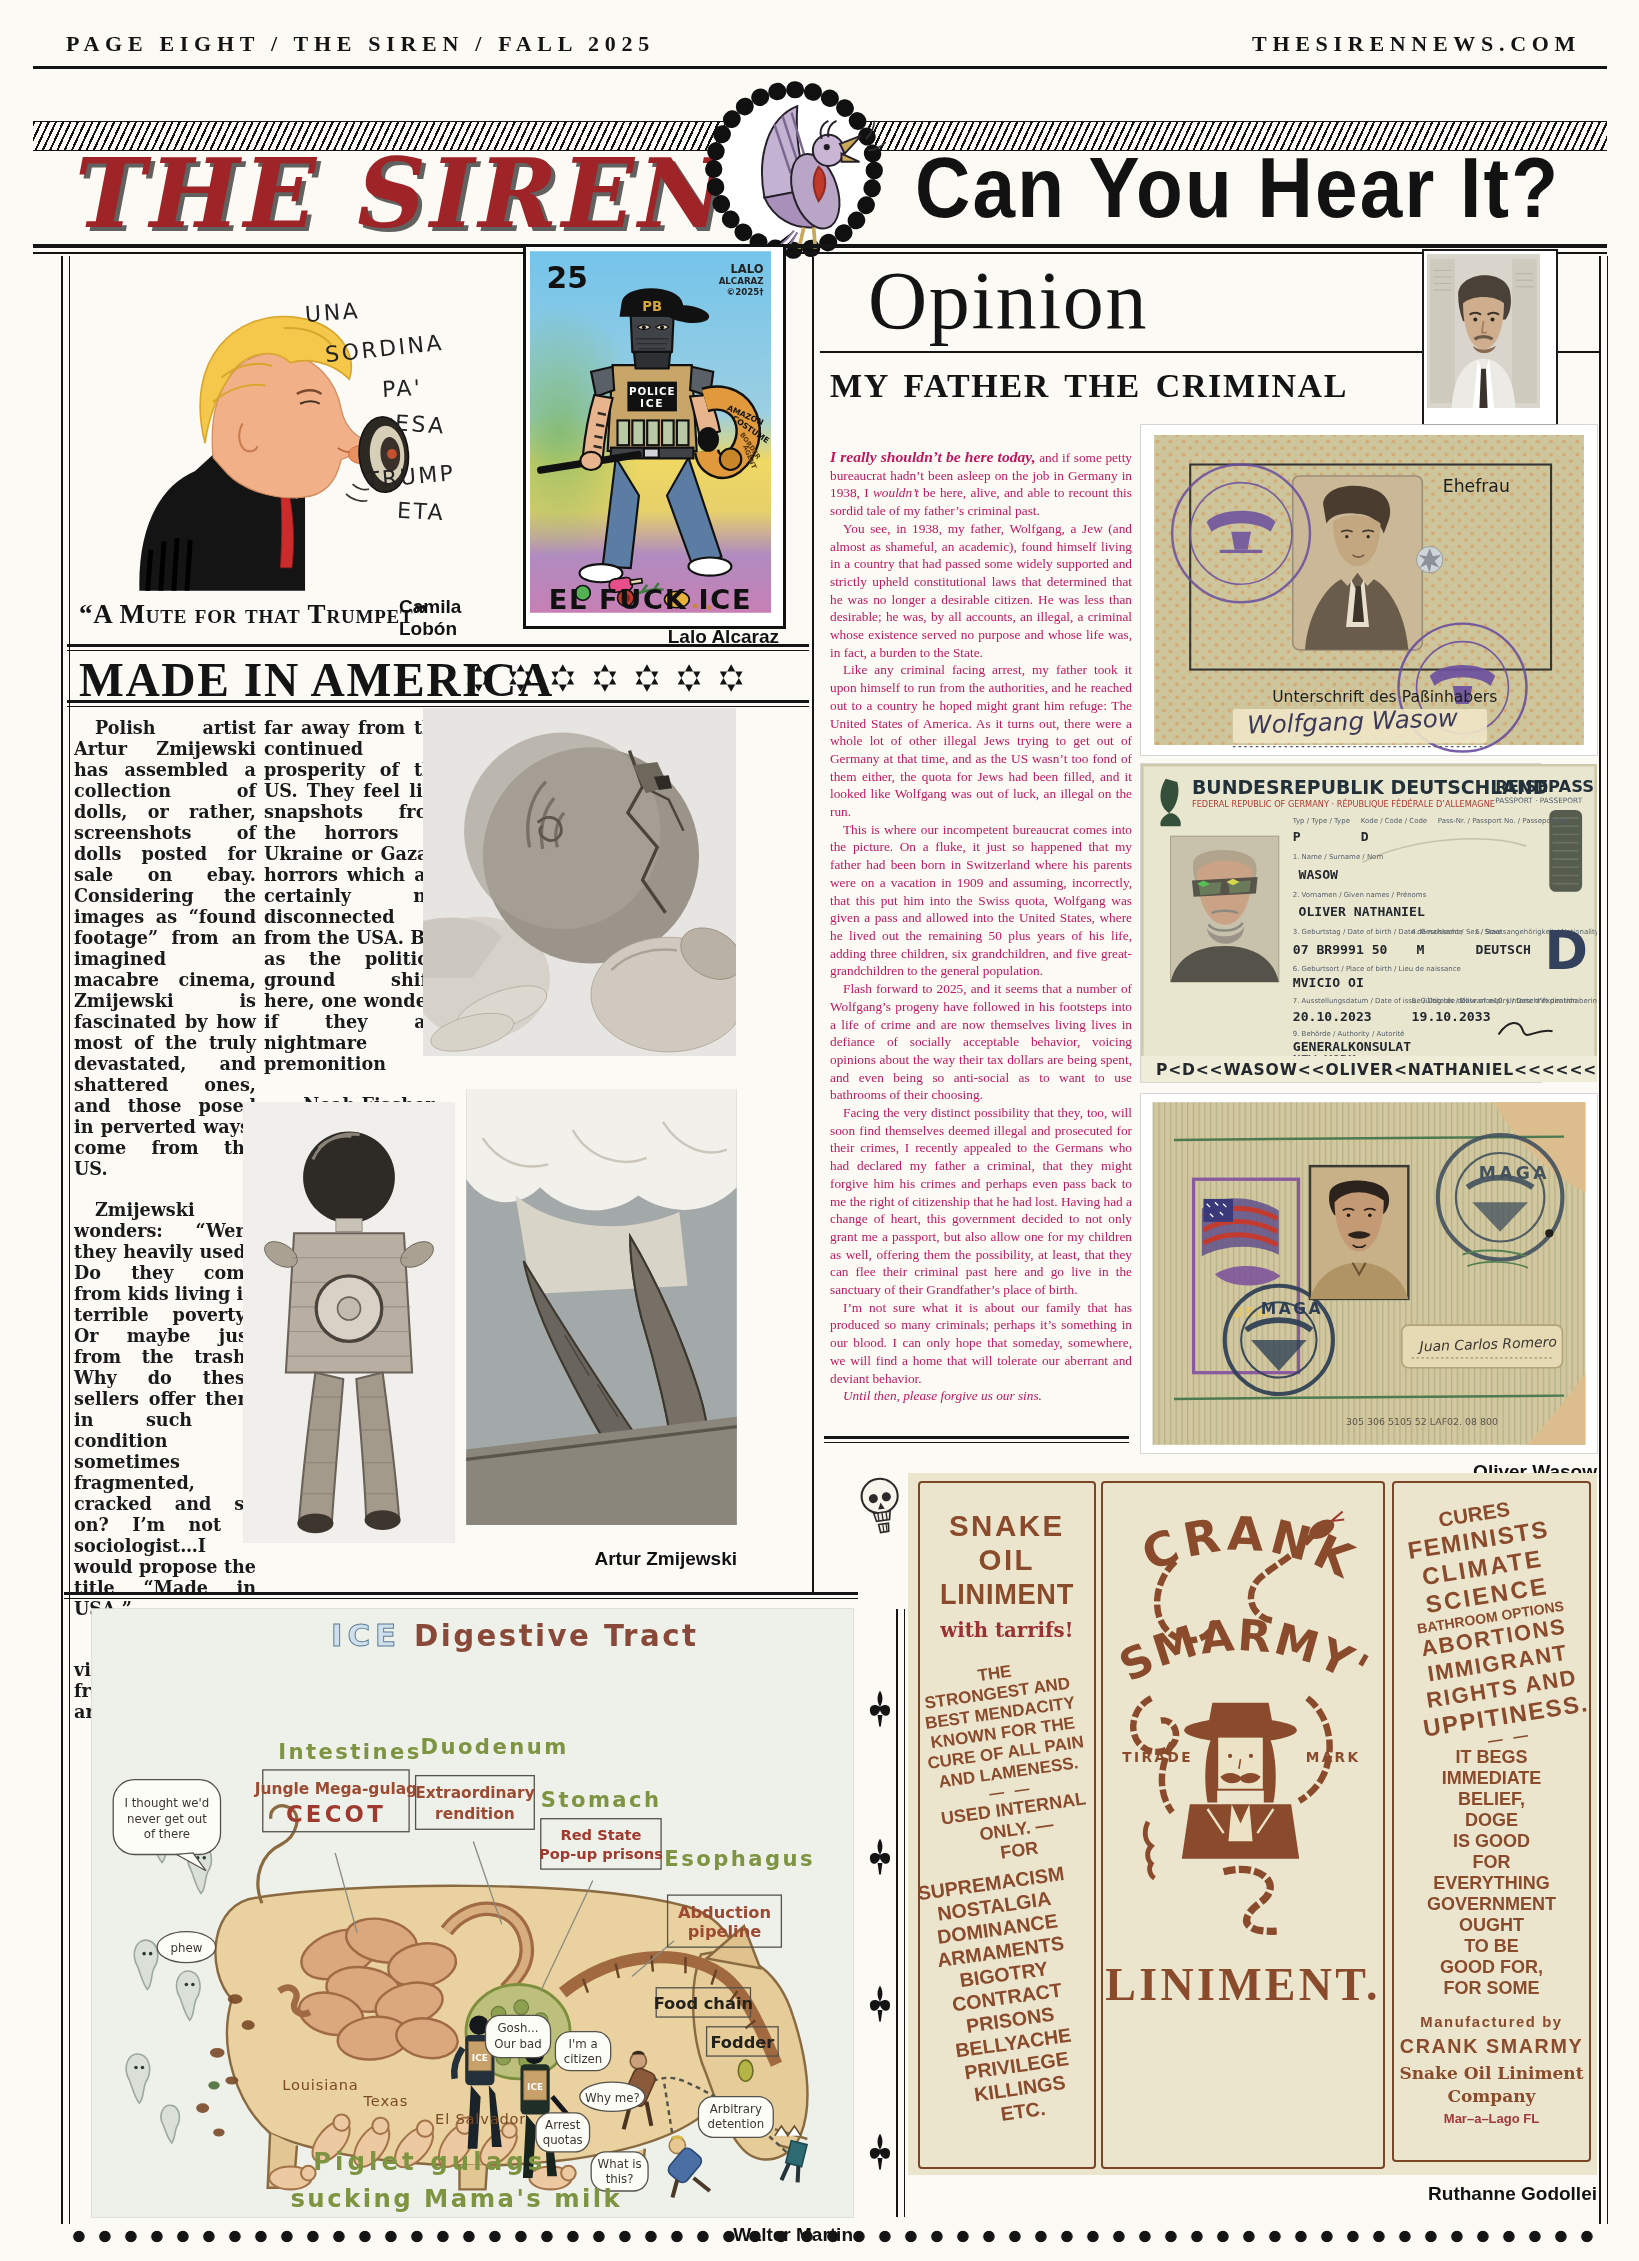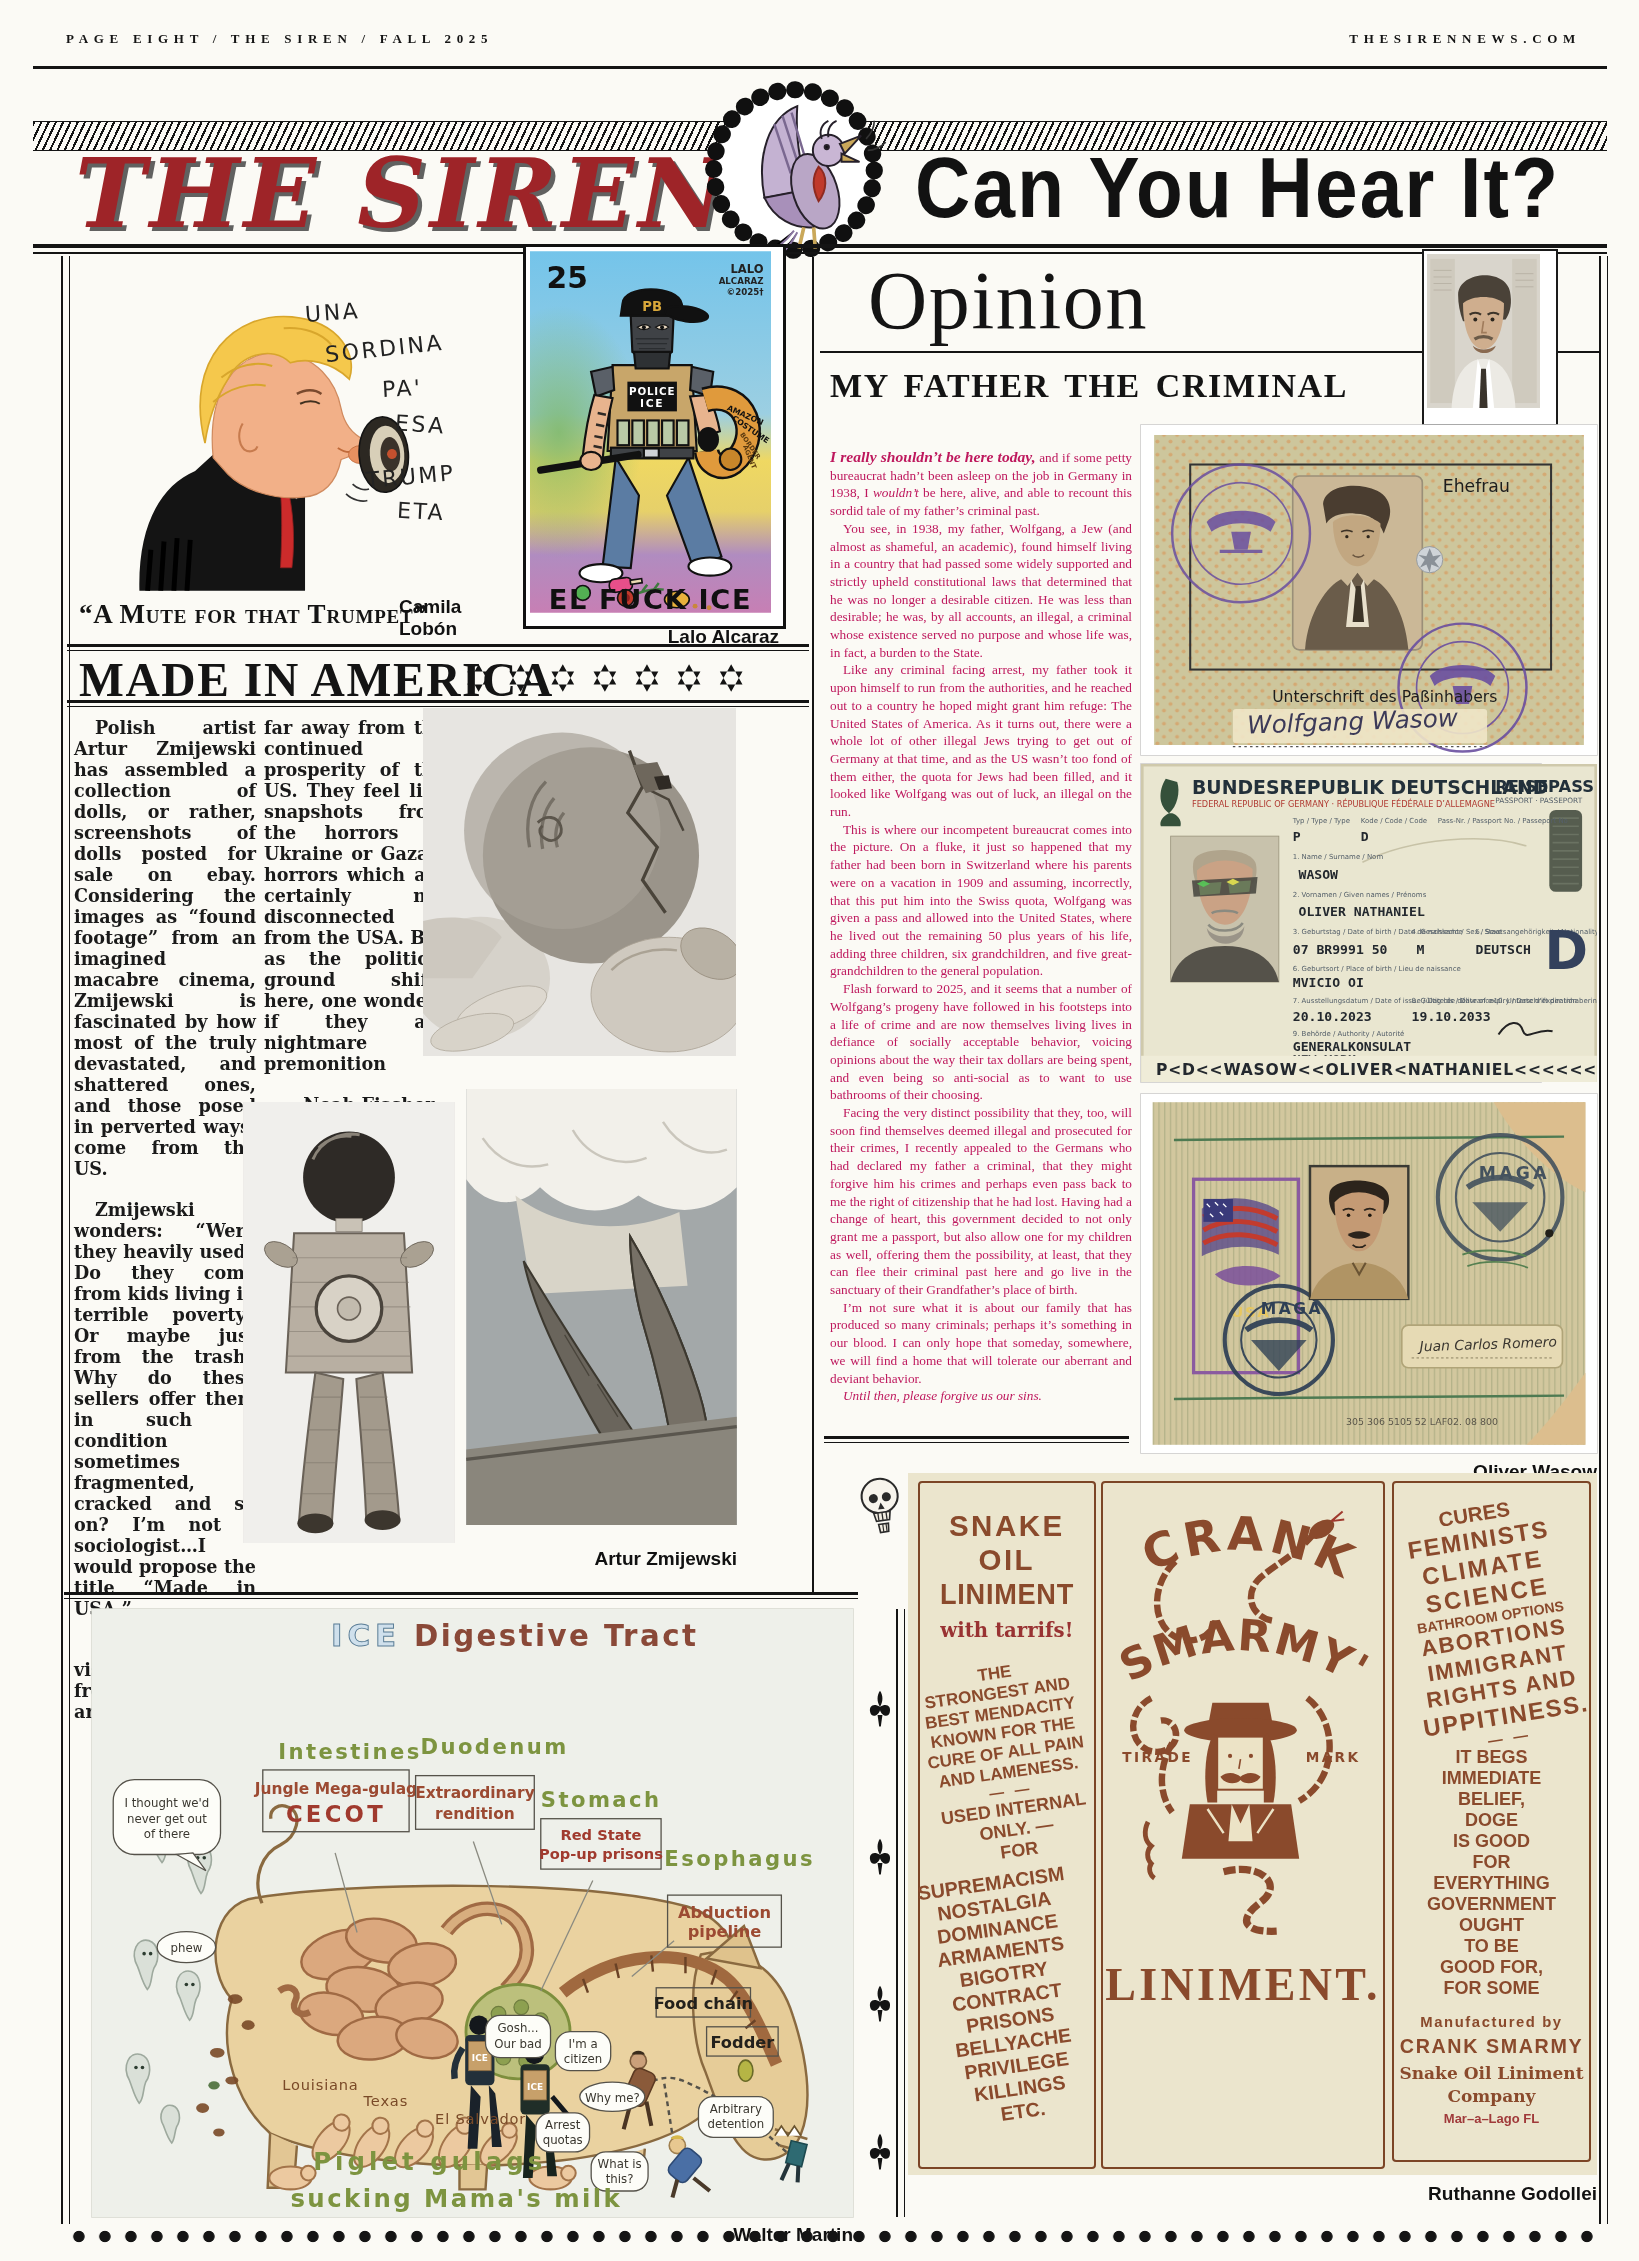--- a/index.html
+++ b/index.html
@@ -1,20 +1,20 @@
 <!DOCTYPE html>
 <html style="font-size:13px"><head>
 <meta charset="utf-8">
 <style>
   html,body{margin:0;padding:0;background:#dedede;}
   .page{position:relative;width:1640px;height:2261px;background:#fbfaf5;overflow:hidden;
         font-family:"Liberation Serif", serif;color:#141414;}
   .abs{position:absolute;}
   
-  .topbar{font-family:"Liberation Serif",serif;font-weight:bold;font-size:13px;letter-spacing:5.7px;}
+  .topbar{font-family:"Liberation Serif",serif;font-weight:bold;font-size:22px;letter-spacing:5.7px;}
   .rule{background:#141414;}
   .zigzag{background:repeating-linear-gradient(115deg,#141414 0 2px,#fbfaf5 2px 6.6px);
           border-top:1.6px solid #141414;border-bottom:1.6px solid #141414;}
   
   .mast-title{font-family:"DejaVu Serif",serif;font-style:italic;font-weight:bold;font-size:95px;
               color:#9e2428;letter-spacing:4.1px;text-shadow:4.1px 4.1px 0 rgba(45,45,45,.75);white-space:nowrap;}
   .mast-tag{font-family:"Liberation Sans",sans-serif;font-weight:bold;font-size:85px;letter-spacing:2.5px;
             transform:scaleX(.9);transform-origin:left center;white-space:nowrap;color:#121212;}
   .rule2{border-top:3.3px solid #141414;border-bottom:1.2px solid #141414;height:3.3px;}
   .vline{width:5.7px;border-left:2px solid #141414;border-right:0.8px solid #141414;}

